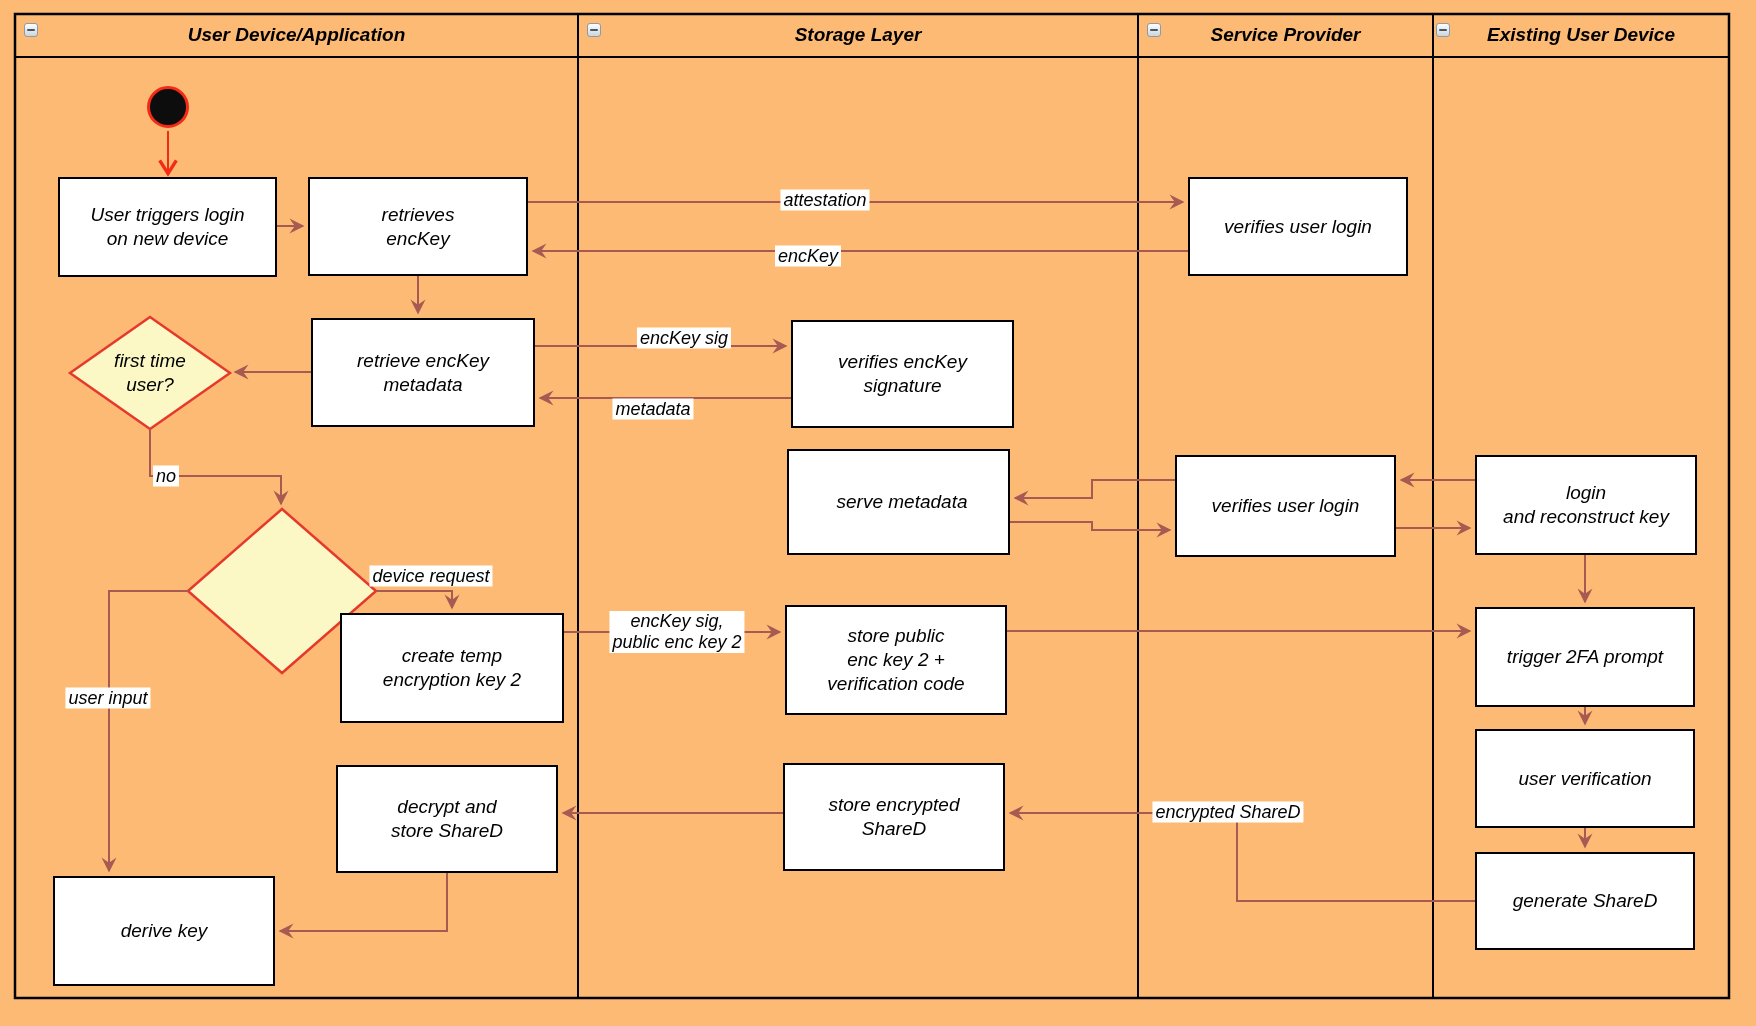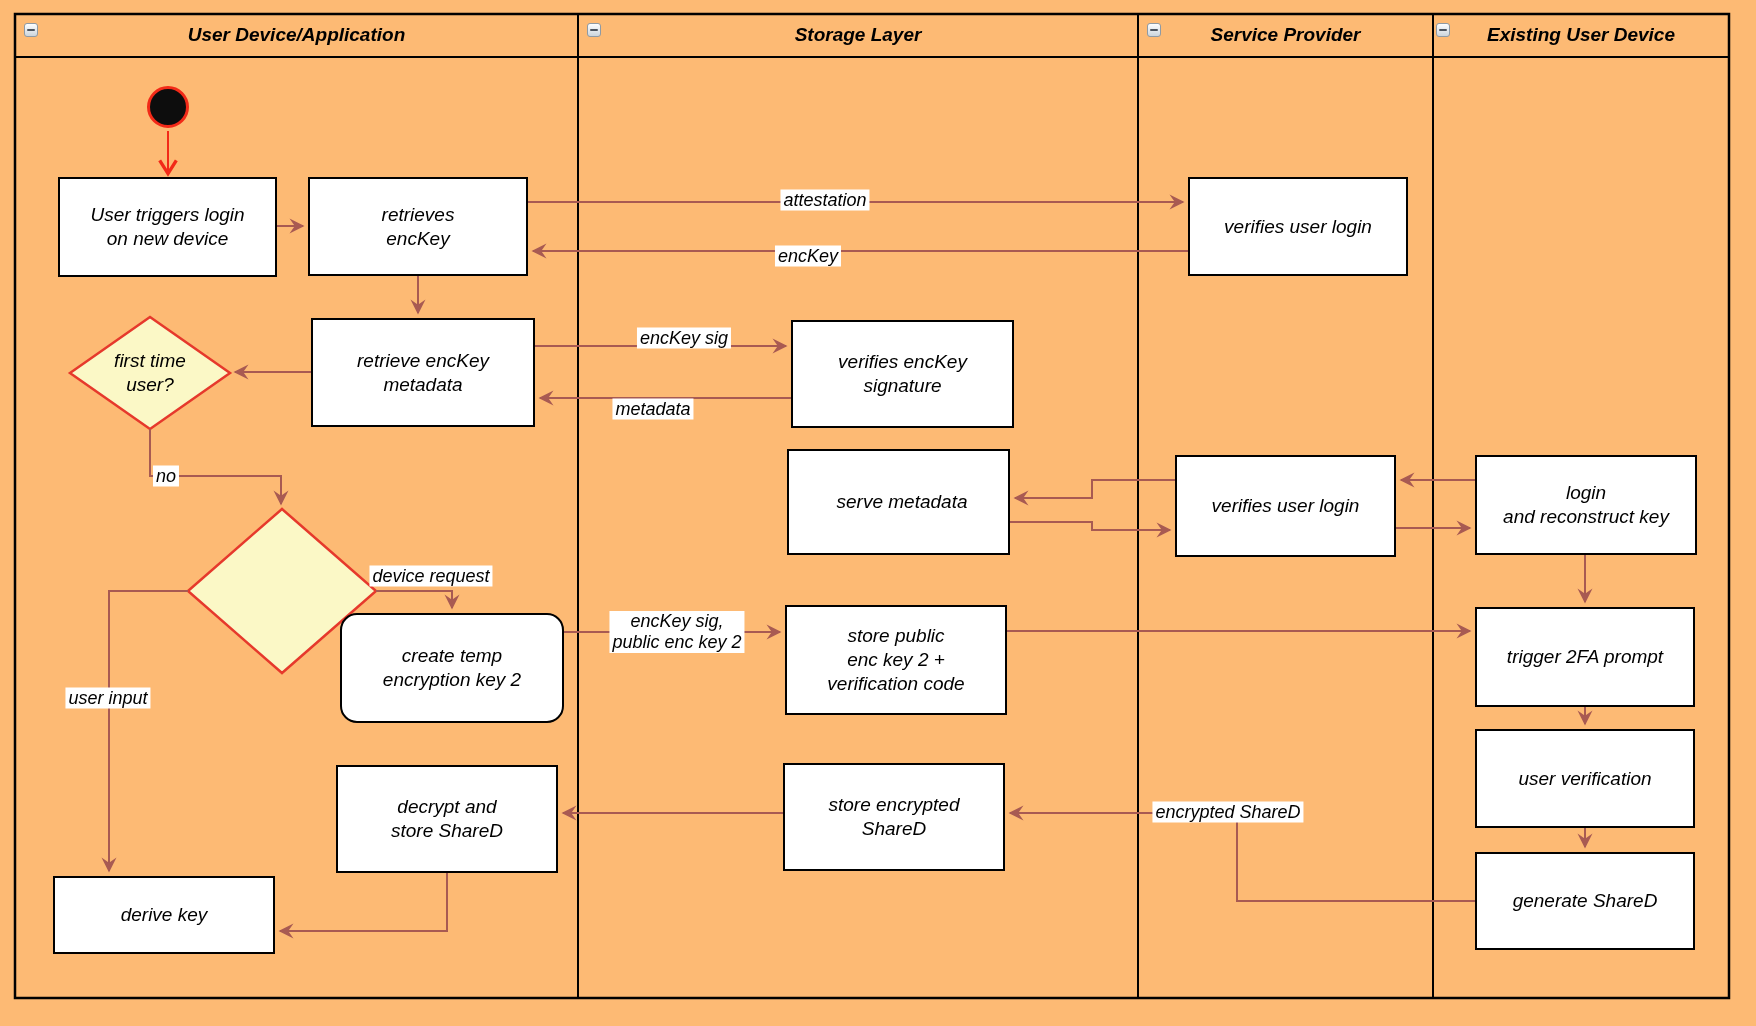--- a/index.html
+++ b/index.html
@@ -115,25 +115,25 @@
     </div>
 
   <div class="start-node" style="left:147px;top:86px;width:42px;height:42px;"></div>
 
 <div class="node" style="left: 58px; top: 177px; width: 219px; height: 100px;">User triggers login
 on new device</div>
     <div class="node" style="left: 308px; top: 177px; width: 220px; height: 99px;">retrieves
 encKey</div>
     <div class="node" style="left: 311px; top: 318px; width: 224px; height: 109px;">retrieve encKey
 metadata</div>
-    <div class="node" style="left: 340px; top: 613px; width: 224px; height: 110px; border-radius: 17px;">create temp
+    <div class="node" style="left: 340px; top: 613px; width: 224px; height: 110px;">create temp
 encryption key 2</div>
     <div class="node" style="left: 336px; top: 765px; width: 222px; height: 108px;">decrypt and
 store ShareD</div>
-    <div class="node" style="left: 53px; top: 876px; width: 222px; height: 78px;">derive key</div>
+    <div class="node" style="left: 53px; top: 876px; width: 222px; height: 110px;">derive key</div>
     <div class="node" style="left: 791px; top: 320px; width: 223px; height: 108px;">verifies encKey
 signature</div>
     <div class="node" style="left: 787px; top: 449px; width: 223px; height: 106px; padding-left: 7px;">serve metadata</div>
     <div class="node" style="left: 785px; top: 605px; width: 222px; height: 110px;">store public
 enc key 2 +
 verification code</div>
     <div class="node" style="left: 783px; top: 763px; width: 222px; height: 108px;">store encrypted
 ShareD</div>
     <div class="node" style="left: 1188px; top: 177px; width: 220px; height: 99px;">verifies user login</div>
     <div class="node" style="left: 1175px; top: 455px; width: 221px; height: 102px;">verifies user login</div>

